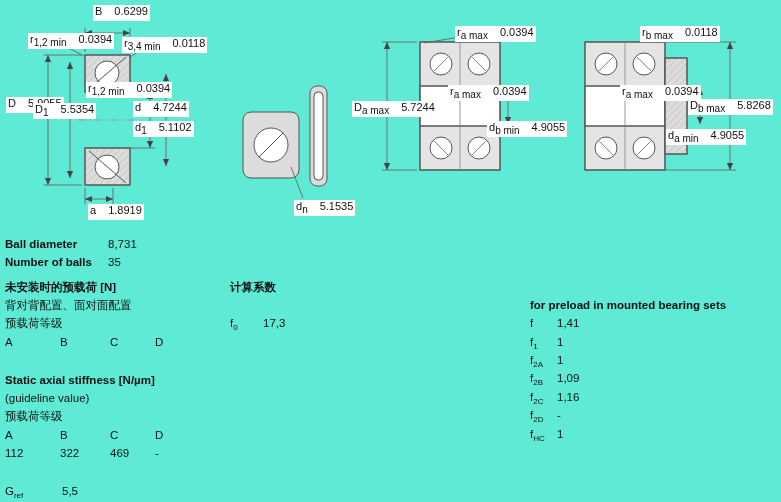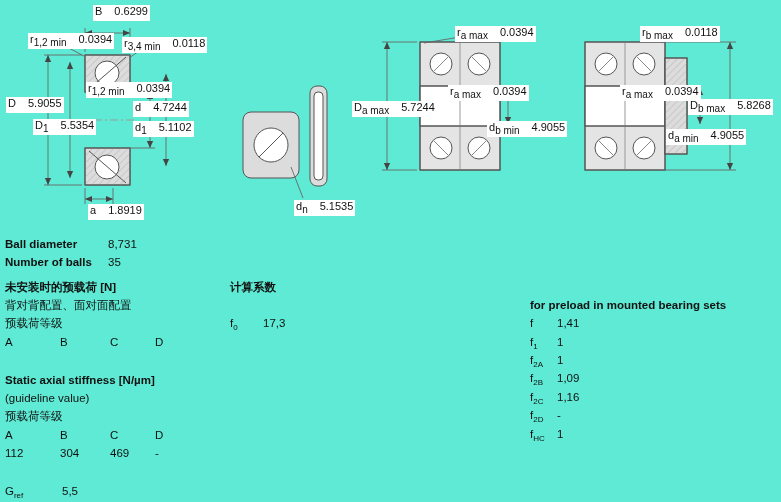--- a/index.html
+++ b/index.html
@@ -136,21 +136,21 @@
   </div>
   <div class="dim" style="left:122px;top:37px">
     <span><span>r</span><sub>3,4 min</sub></span><span class="val">0.0118</span>
   </div>
   <div class="dim" style="left:6px;top:97px">
     <span><span>D</span><sub></sub></span><span class="val">5.9055</span>
   </div>
   <div class="dim" style="left:86px;top:82px">
     <span><span>r</span><sub>1,2 min</sub></span><span class="val">0.0394</span>
   </div>
-  <div class="dim" style="left:33px;top:119px">
+  <div class="dim" style="left:33px;top:103px">
     <span><span>D</span><sub>1</sub></span><span class="val">5.5354</span>
   </div>
   <div class="dim" style="left:133px;top:101px">
     <span><span>d</span><sub></sub></span><span class="val">4.7244</span>
   </div>
   <div class="dim" style="left:133px;top:121px">
     <span><span>d</span><sub>1</sub></span><span class="val">5.1102</span>
   </div>
   <div class="dim" style="left:88px;top:204px">
     <span><span>a</span><sub></sub></span><span class="val">1.8919</span>
@@ -200,21 +200,21 @@
     <span class="c1">A</span><span class="c2">B</span><span class="c3">C</span><span class="c4">D</span>
   </div>
 
   <div class="spec bold" style="left:5px;top:374px">Static axial stiffness [N/µm]</div>
   <div class="spec" style="left:5px;top:392px">(guideline value)</div>
   <div class="spec" style="left:5px;top:410px">预载荷等级</div>
   <div class="spec" style="left:5px;top:429px">
     <span class="c1">A</span><span class="c2">B</span><span class="c3">C</span><span class="c4">D</span>
   </div>
   <div class="spec" style="left:5px;top:447px">
-    <span class="c1">112</span><span class="c2">304</span><span class="c3">469</span><span class="c4">-</span>
+    <span class="c1">112</span><span class="c2">322</span><span class="c3">469</span><span class="c4">-</span>
   </div>
 
   <div class="spec" style="left:5px;top:485px">
     <span class="gsym"><span>G</span><sub>ref</sub></span><span>5,5</span>
   </div>
 
   <div class="spec bold" style="left:230px;top:281px">计算系数</div>
   <div class="spec" style="left:230px;top:317px">
     <span class="fsym0"><span>f</span><sub>0</sub></span><span>17,3</span>
   </div>

